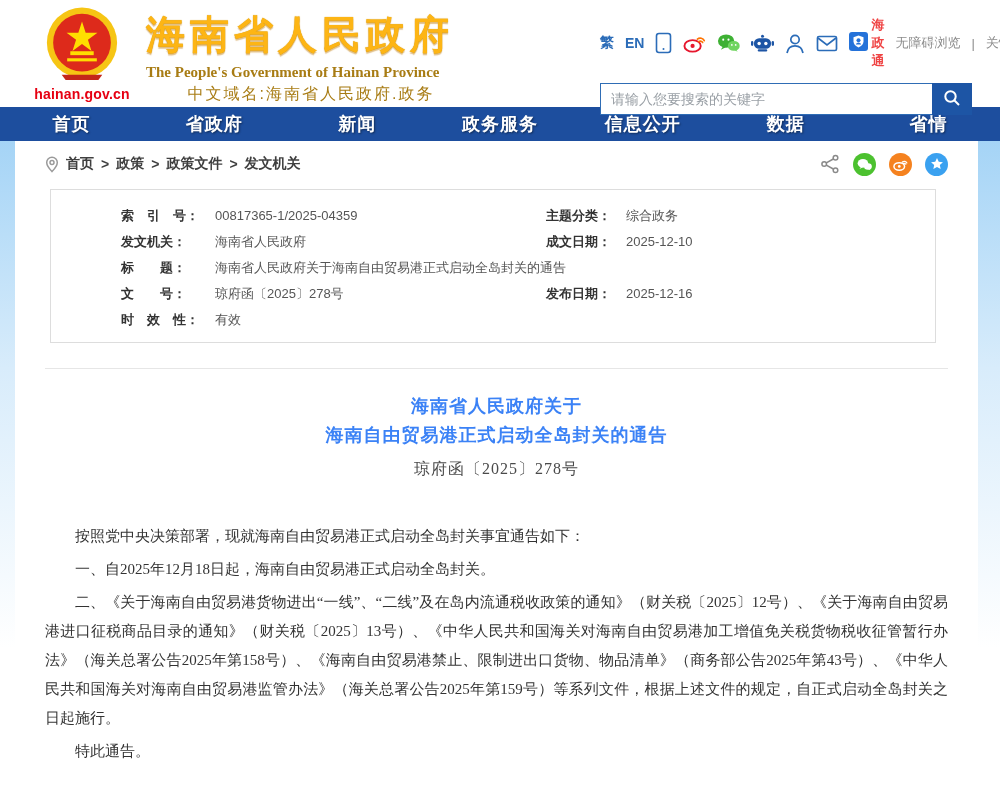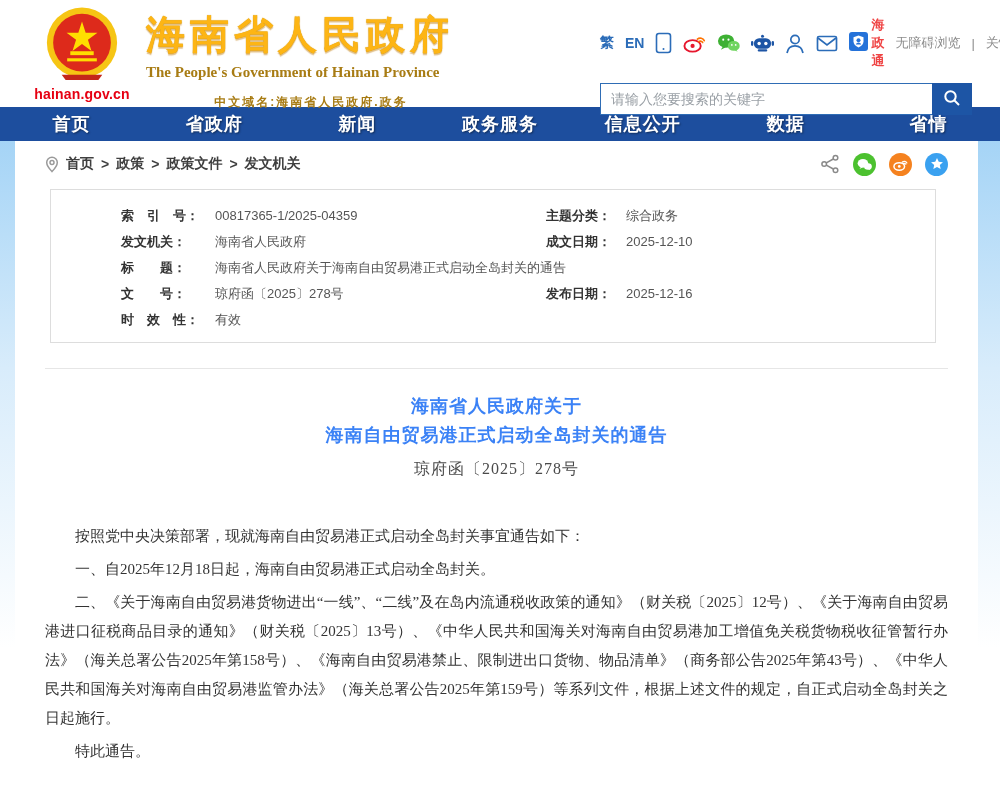--- a/index.html
+++ b/index.html
@@ -6,21 +6,21 @@
   html,body { width:1000px; font-family:"Liberation Sans", sans-serif; background:#fff; }
 
   
   .header { height:107px; background:#fff; display:flex; padding:6px 28px 0 34px; }
   .logo { width:96px; text-align:center; }
   .logo-domain { color:#e60012; font-size:14px; font-weight:bold; margin-top:-2px; letter-spacing:0.2px; }
   .brand { margin-left:16px; padding-top:2px; width:330px; }
   .brand-title { font-size:39px; font-weight:bold; color:#fdb515; letter-spacing:5px; white-space:nowrap;
                  text-shadow:0 2px 1px rgba(190,120,0,.45), 0 0 1px #c98f00; }
   .brand-en { font-size:15px; font-weight:bold; color:#a87c14; font-family:"Liberation Serif", serif; margin-top:2px; white-space:nowrap; }
-  .brand-cn { font-size:12px; font-weight:bold; color:#a87c14; margin-top:13px; text-align:center; letter-spacing:2px; }
+  .brand-cn { font-size:16px; font-weight:normal; color:#a87c14; margin-top:3px; text-align:center; letter-spacing:2px; }
   .header-right { margin-left:auto; width:372px; padding-top:10px; }
   .toolbar { display:flex; align-items:center; gap:11px; }
   .tb-link { color:#2b6cb8; font-size:14px; font-weight:bold; text-decoration:none; cursor:pointer; }
   .tb-icon { display:inline-flex; align-items:center; cursor:pointer; }
   .hzt { display:inline-flex; align-items:center; gap:3px; cursor:pointer; }
   .hzt-label { color:#ef4444; font-size:13px; font-weight:bold; }
   .tb-gray { color:#8c8c8c; font-size:13px; cursor:pointer; white-space:nowrap; }
   .tb-sep { color:#8c8c8c; font-size:13px; }
   .searchbar { margin-top:13px; display:flex; height:32px; }
   .searchbar input { flex:1; border:1px solid #2f6db5; border-right:none; padding:0 10px; font-size:14px; color:#333; outline:none; }

